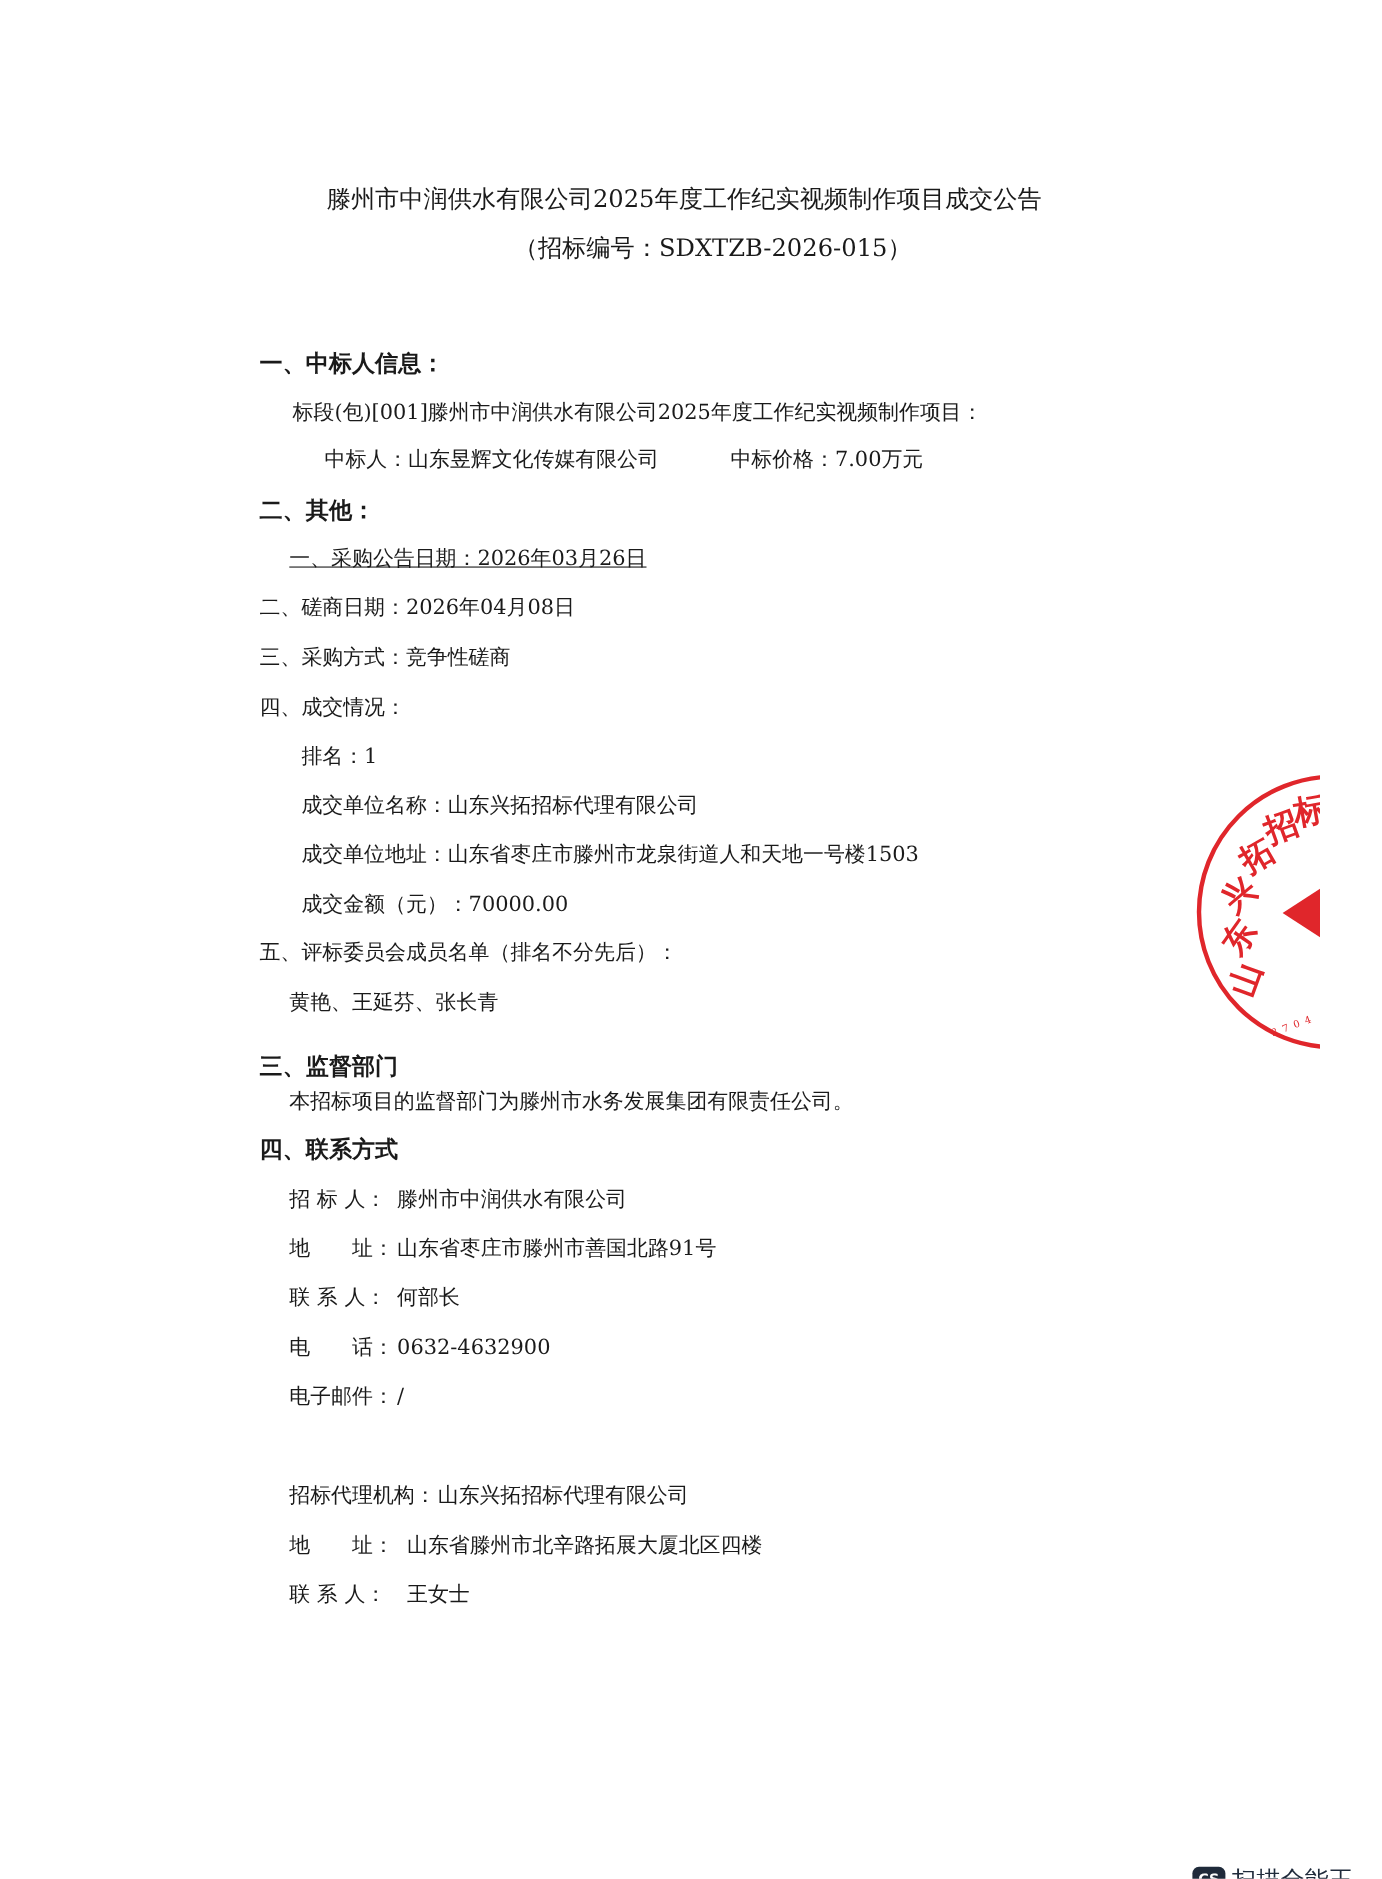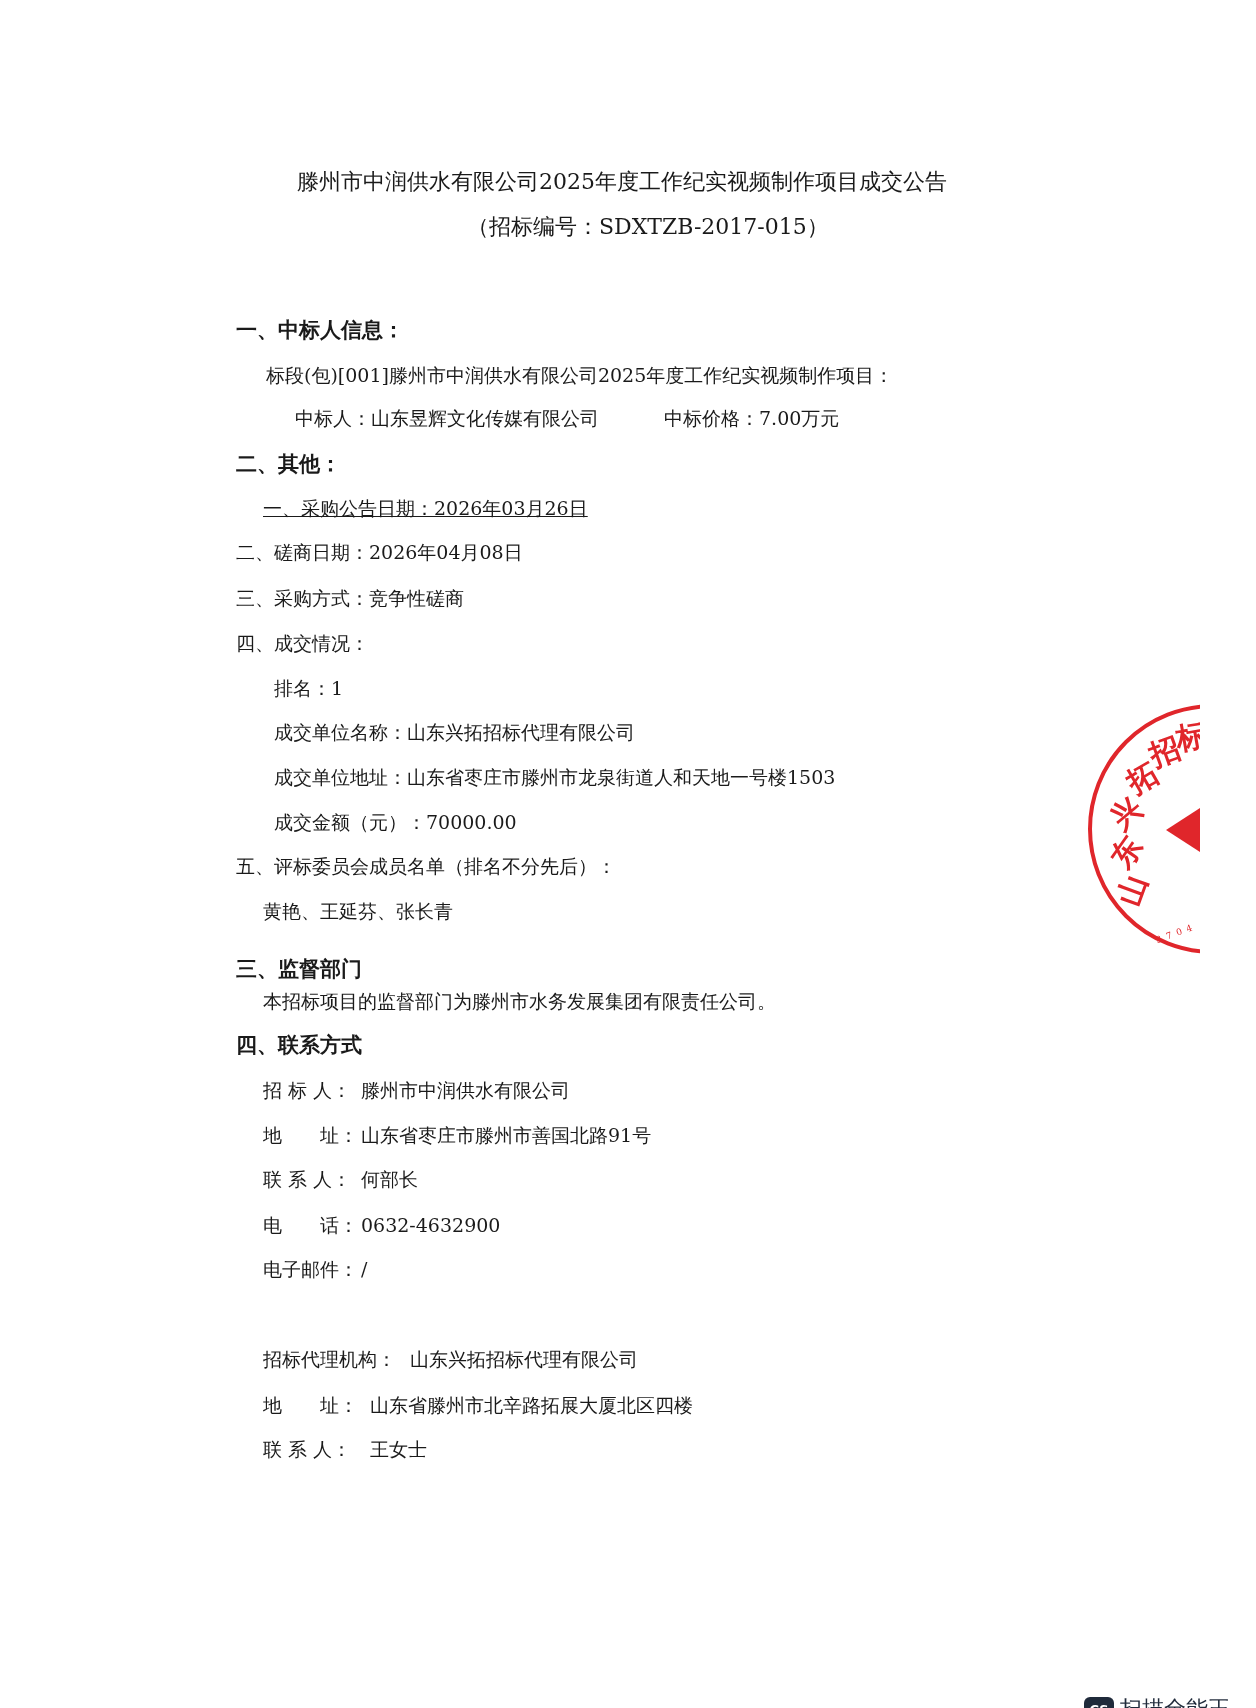--- a/index.html
+++ b/index.html
@@ -18,21 +18,21 @@
   .wm{position:absolute;left:1084px;top:1694px;display:flex;align-items:center;gap:6px;}
   .wm-logo{width:30px;height:24px;background:#1f2a3a;border-radius:6px;color:#fff;font-size:13px;font-weight:bold;
            font-family:"DejaVu Sans",sans-serif;display:flex;align-items:center;justify-content:center;}
   .wm-text{font-family:"DejaVu Sans",sans-serif;font-size:22px;color:#1f2a3a;}
 </style>
 </head>
 <body>
 
 <div>
   <div class="ln title" style="left:297px;top:170px;">滕州市中润供水有限公司2025年度工作纪实视频制作项目成交公告</div>
-  <div class="ln title" style="left:467px;top:215px;">（招标编号：SDXTZB-2017-015）</div>
+  <div class="ln title" style="left:467px;top:215px;">（招标编号：SDXTZB-2026-015）</div>
 
   <div class="ln h" style="left:236px;top:318px;">一、中标人信息：</div>
   <div class="ln" style="left:266px;top:363px;">标段(包)[001]滕州市中润供水有限公司2025年度工作纪实视频制作项目：</div>
   <div class="ln" style="left:295px;top:406px;">中标人：山东昱辉文化传媒有限公司</div>
   <div class="ln" style="left:664px;top:406px;">中标价格：7.00万元</div>
 
   <div class="ln h" style="left:236px;top:452px;">二、其他：</div>
   <div class="ln" style="left:263px;top:496px;text-decoration:underline;">一、采购公告日期：2026年03月26日</div>
   <div class="ln" style="left:236px;top:540px;text-align:right;">二、磋商日期：2026年04月08日</div>
   <div class="ln" style="left:236px;top:586px;">三、采购方式：竞争性磋商</div>
@@ -54,21 +54,21 @@
   <div class="ln" style="left:263px;top:1123px;">地　　址：</div>
   <div class="ln" style="left:361px;top:1123px;">山东省枣庄市滕州市善国北路91号</div>
   <div class="ln" style="left:263px;top:1167px;">联 系 人：</div>
   <div class="ln" style="left:361px;top:1167px;">何部长</div>
   <div class="ln" style="left:263px;top:1213px;">电　　话：</div>
   <div class="ln" style="left:361px;top:1213px;">0632-4632900</div>
   <div class="ln" style="left:263px;top:1257px;">电子邮件：</div>
   <div class="ln" style="left:361px;top:1257px;">/</div>
 
   <div class="ln" style="left:263px;top:1347px;">招标代理机构：</div>
-  <div class="ln" style="left:410px;top:1347px;">山东兴拓招标代理有限公司</div>
+  <div class="ln" style="left:398px;top:1347px;">山东兴拓招标代理有限公司</div>
   <div class="ln" style="left:263px;top:1393px;">地　　址：</div>
   <div class="ln" style="left:370px;top:1393px;">山东省滕州市北辛路拓展大厦北区四楼</div>
   <div class="ln" style="left:263px;top:1437px;">联 系 人：</div>
   <div class="ln" style="left:370px;top:1437px;">王女士</div>
 </div>
 
 <div class="stamp-clip">
   <div class="stamp"></div>
   <span class="stamp-text" style="left:1118px;top:870px;transform:rotate(-70deg);">山</span>
   <span class="stamp-text" style="left:1112px;top:832px;transform:rotate(-55deg);">东</span>

